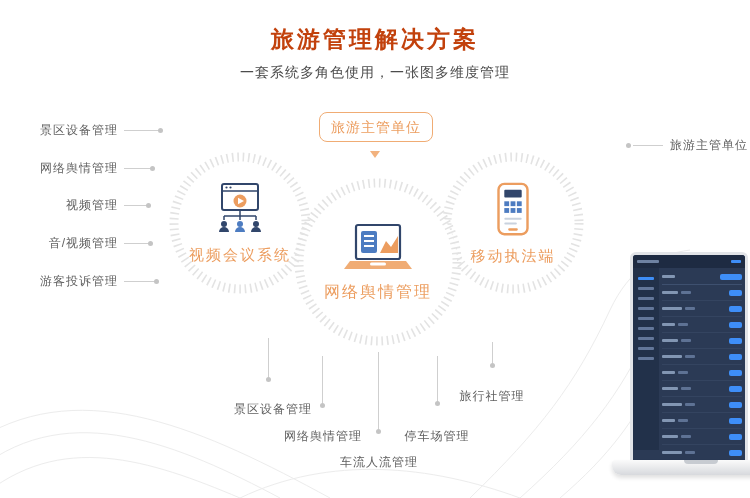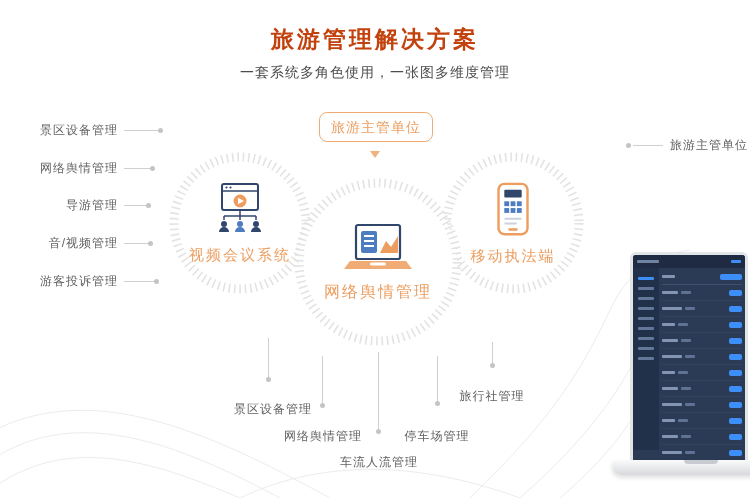--- a/index.html
+++ b/index.html
@@ -91,21 +91,21 @@
   <div class="down-arrow"></div>
 
   <span class="side-label ll" style="top:122px;">景区设备管理</span>
   <div class="h-line" style="top:130px;left:124px;width:36px;"></div>
   <div class="dot" style="top:128px;left:158px;"></div>
 
   <span class="side-label ll" style="top:160px;">网络舆情管理</span>
   <div class="h-line" style="top:168px;left:124px;width:28px;"></div>
   <div class="dot" style="top:166px;left:150px;"></div>
 
-  <span class="side-label ll" style="top:197px;">导游管理</span>
+  <span class="side-label ll" style="top:197px;">视频管理</span>
   <div class="h-line" style="top:205px;left:124px;width:24px;"></div>
   <div class="dot" style="top:203px;left:146px;"></div>
 
   <span class="side-label ll" style="top:235px;">音/视频管理</span>
   <div class="h-line" style="top:243px;left:124px;width:26px;"></div>
   <div class="dot" style="top:241px;left:148px;"></div>
 
   <span class="side-label ll" style="top:273px;">游客投诉管理</span>
   <div class="h-line" style="top:281px;left:124px;width:32px;"></div>
   <div class="dot" style="top:279px;left:154px;"></div>

